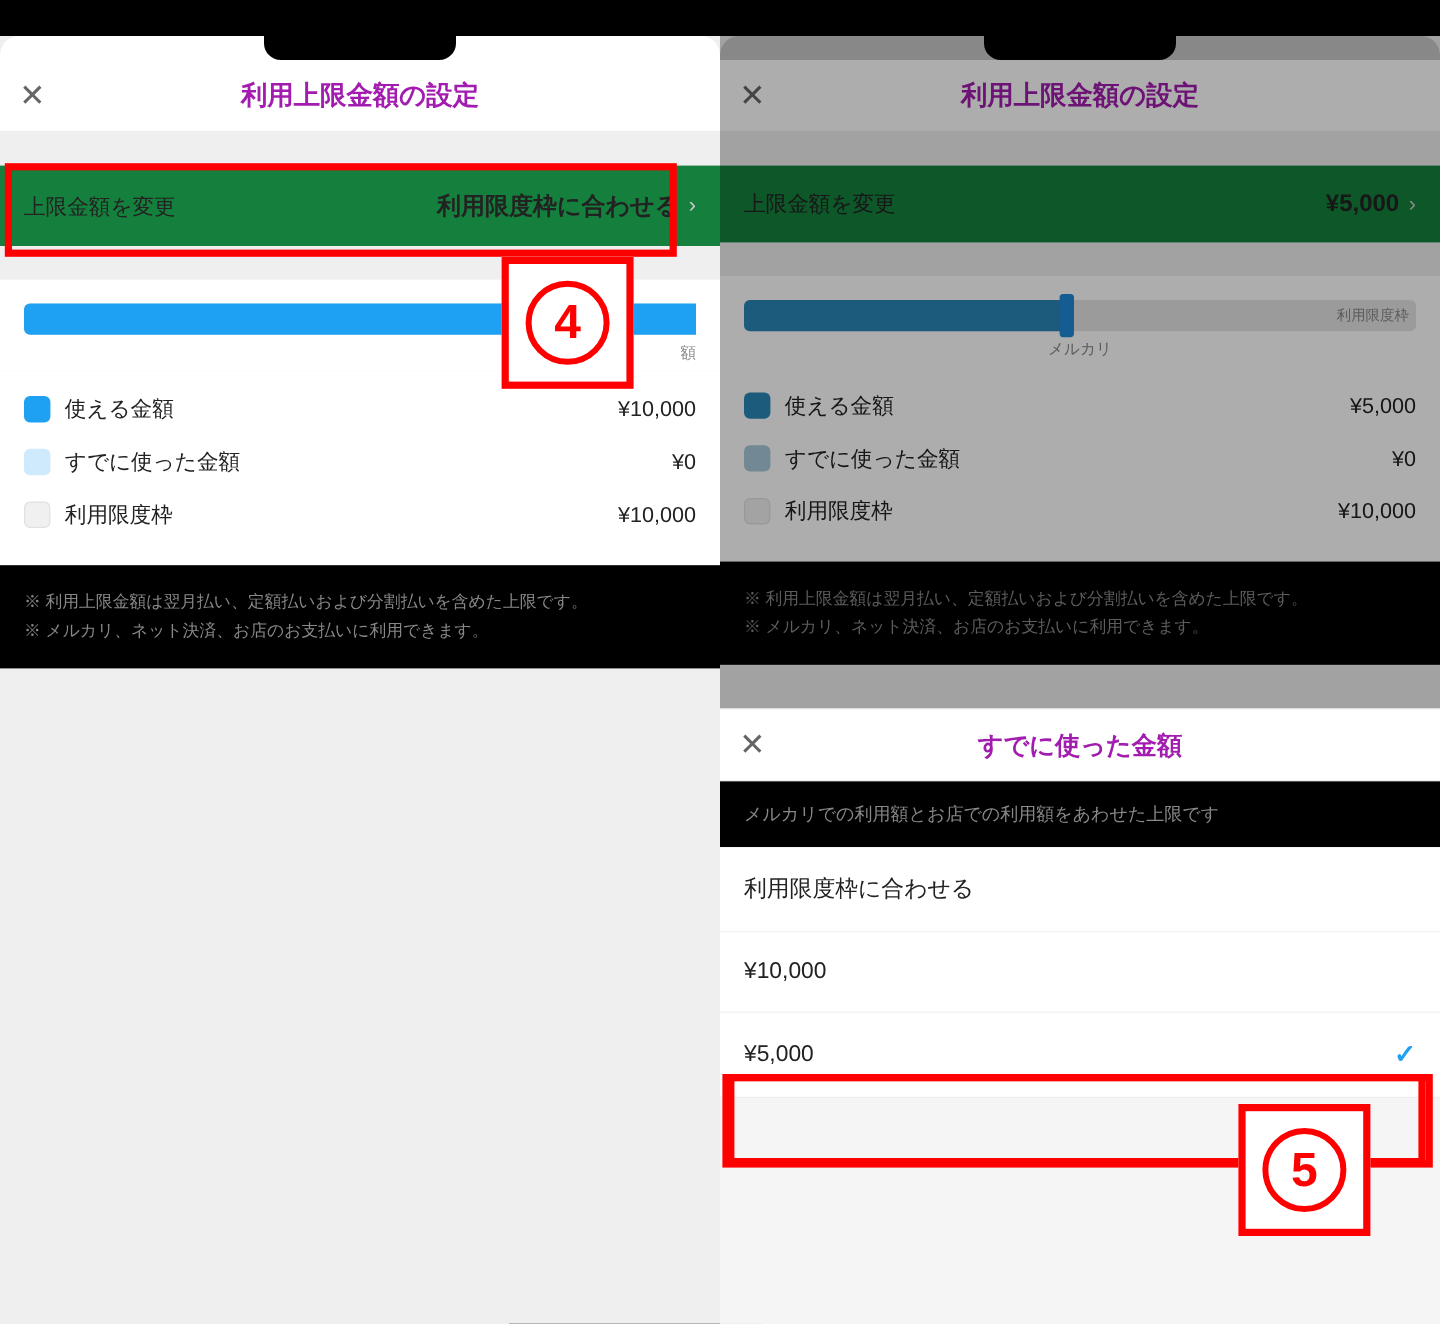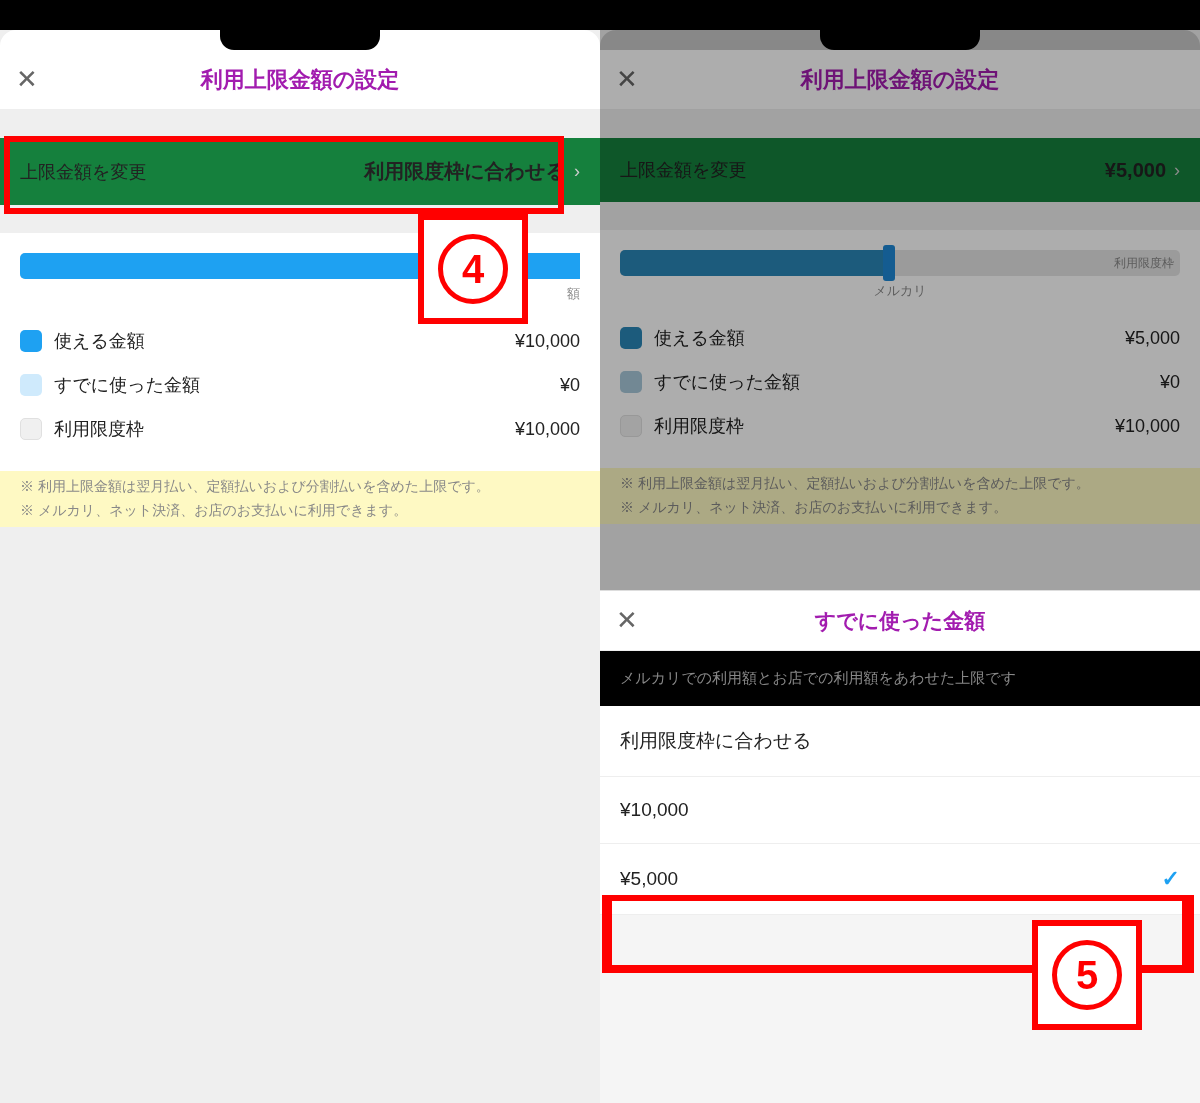--- a/index.html
+++ b/index.html
@@ -52,21 +52,21 @@
   .slider-end-label { position:absolute; right:6px; top:50%; transform:translateY(-50%); font-size:12px; color:#888;}
   .legend { background:#fff; padding:10px 20px 20px; }
   .legend-row { display:flex; align-items:center; justify-content:space-between; padding:10px 0;}
   .legend-left { display:flex; align-items:center; gap:12px;}
   .swatch { width:22px; height:22px; border-radius:5px;}
   .sw-blue { background:#1ea1f2;}
   .sw-light { background:#cfeafc;}
   .sw-grey { background:#f0f0f0; border:1px solid #e0e0e0;}
   .legend-label { font-size:18px; color:#222;}
   .legend-val { font-size:18px; color:#222;}
-  .disclaimer { padding:4px 20px; font-size:14px; color:#888; line-height:1.7; background:#fef9c3;}
+  .disclaimer { padding:19px 20px; font-size:14px; color:#888; line-height:1.7; background:#000000;}
   
   .dim {
     position:absolute; inset:0; background:rgba(0,0,0,0.32); pointer-events:none;
   }
   .sheet {
     position:absolute; left:0; right:0; bottom:0; top:590px;
     background:#fff; border-top:1px solid #ddd;
     display:flex; flex-direction:column;
   }
   .sheet-header {

